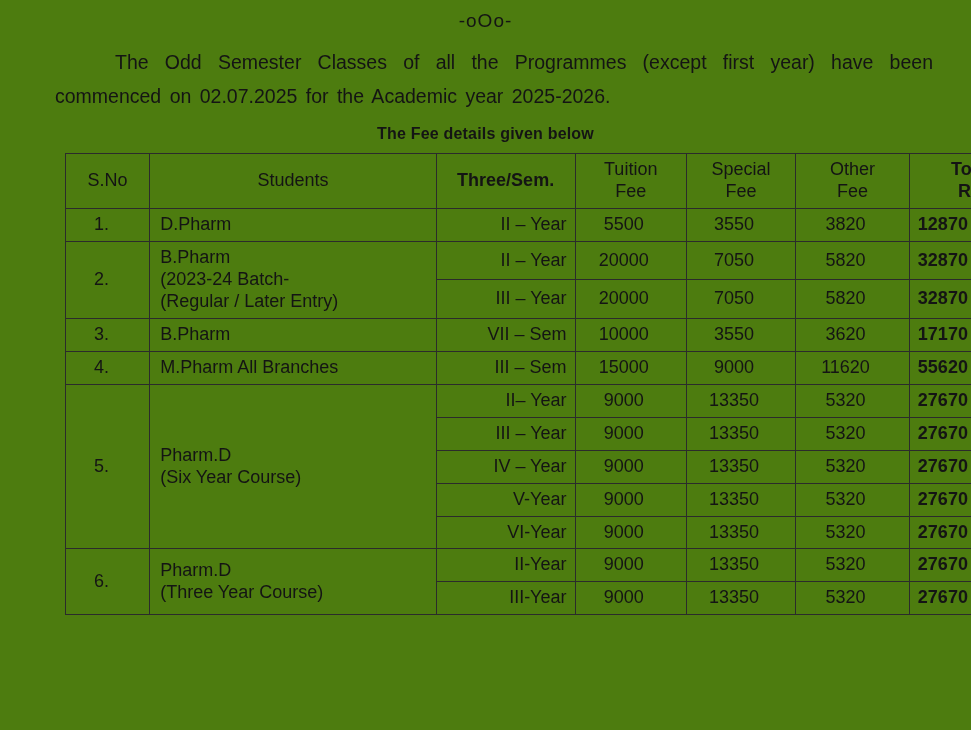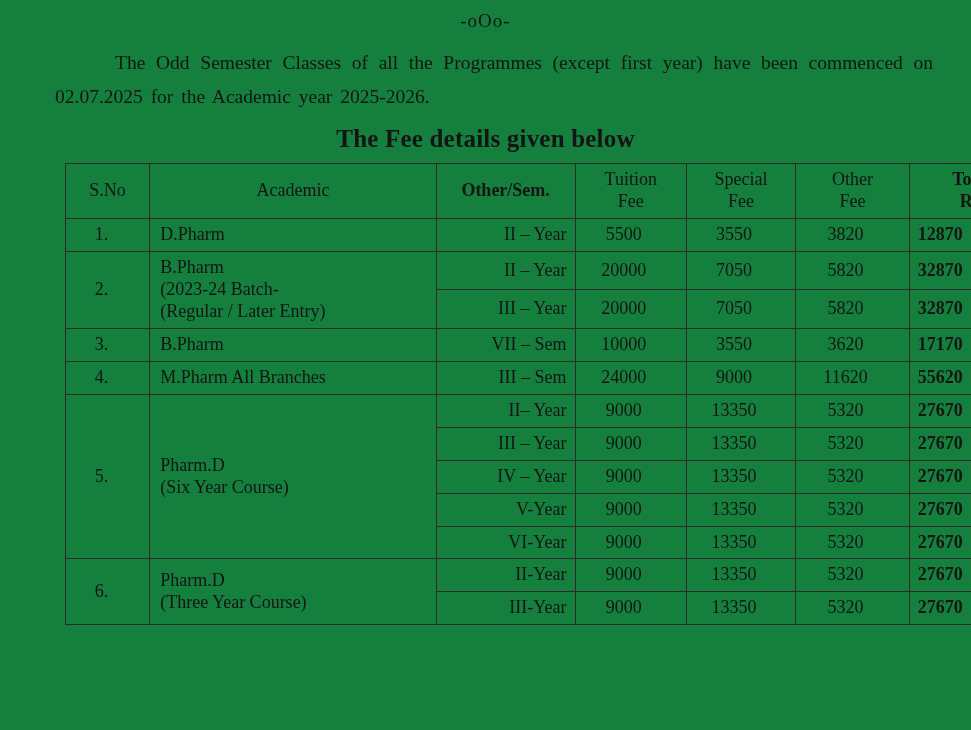--- a/index.html
+++ b/index.html
@@ -1,22 +1,22 @@
 <!DOCTYPE html>
 <html><head>
 <meta charset="utf-8">
 <style>
   * { margin: 0; padding: 0; box-sizing: border-box; }
   html, body { background: #e8e8e8; }
   .doc {
     width: 971px;
     height: 730px;
     margin: 0 auto;
-    background: #15803d;
-    font-family: Liberation Serif, serif;
+    background: #4d7c0f;
+    font-family: Liberation Sans, sans-serif;
     color: #141414;
     overflow: hidden;
     padding-top: 10px;
   }
   .separator {
     text-align: center;
     font-size: 19px;
     letter-spacing: 1px;
     margin-bottom: 14px;
   }
@@ -31,21 +31,21 @@
     text-indent: 60px;
   }
   .para2 {
     margin: 10px 42px 0 76px;
     text-indent: 66px;
   }
   .bold { font-weight: bold; }
   .table-title {
     text-align: center;
     font-weight: bold;
-    font-size: 25px;
+    font-size: 16px;
     margin: 12px 0 10px 0;
     letter-spacing: 0.2px;
   }
   table.fee-table {
     border-collapse: collapse;
     margin-left: 65px;
     table-layout: fixed;
     width: 970px;
   }
   .fee-table th, .fee-table td {
@@ -94,22 +94,22 @@
         <col class="c-prog">
         <col class="c-year">
       <col class="c-tui">
         <col class="c-spe">
         <col class="c-oth">
         <col class="c-tot">
     </colgroup>
     <thead>
       <tr>
         <th>S.No</th>
-        <th>Academic</th>
-        <th class="th-bold">Other/Sem.</th>
+        <th>Students</th>
+        <th class="th-bold">Three/Sem.</th>
         <th>Tuition
 Fee</th>
         <th>Special
 Fee</th>
         <th>Other
 Fee</th>
         <th class="th-bold">Total
 Rs.</th>
       </tr>
     </thead>
@@ -147,21 +147,21 @@
           <td class="year">VII – Sem</td>
           <td class="num">10000</td>
           <td class="num">3550</td>
           <td class="num">3620</td>
           <td class="total">17170</td>
         </tr>
         <tr>
           <td class="sno">4.</td>
           <td class="prog">M.Pharm All Branches</td>
           <td class="year">III – Sem</td>
-          <td class="num">24000</td>
+          <td class="num">15000</td>
           <td class="num">9000</td>
           <td class="num">11620</td>
           <td class="total">55620</td>
         </tr>
         <tr>
           <td rowspan="5" class="sno">5.</td>
           <td rowspan="5" class="prog">Pharm.D
 (Six Year Course)</td>
           <td class="year">II– Year</td>
           <td class="num">9000</td>

